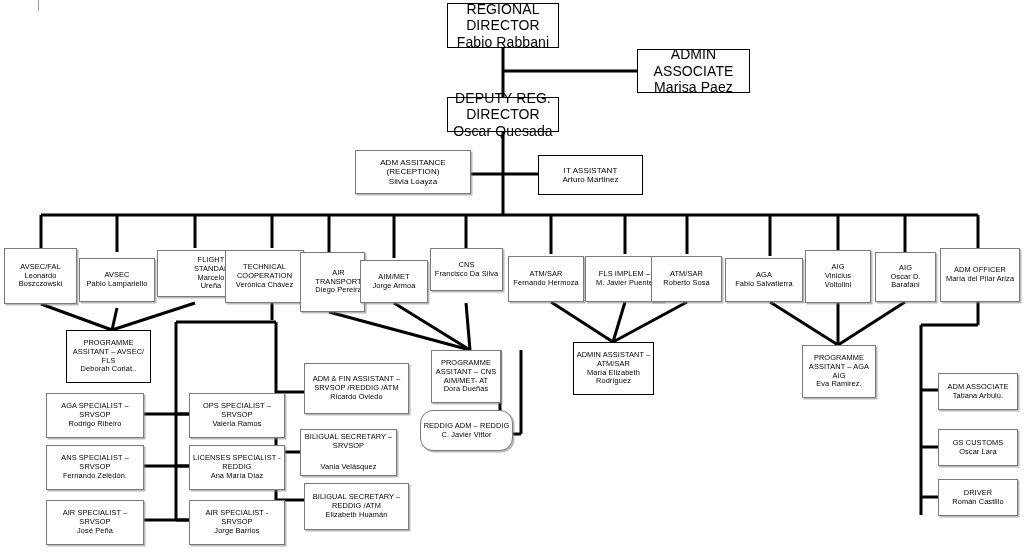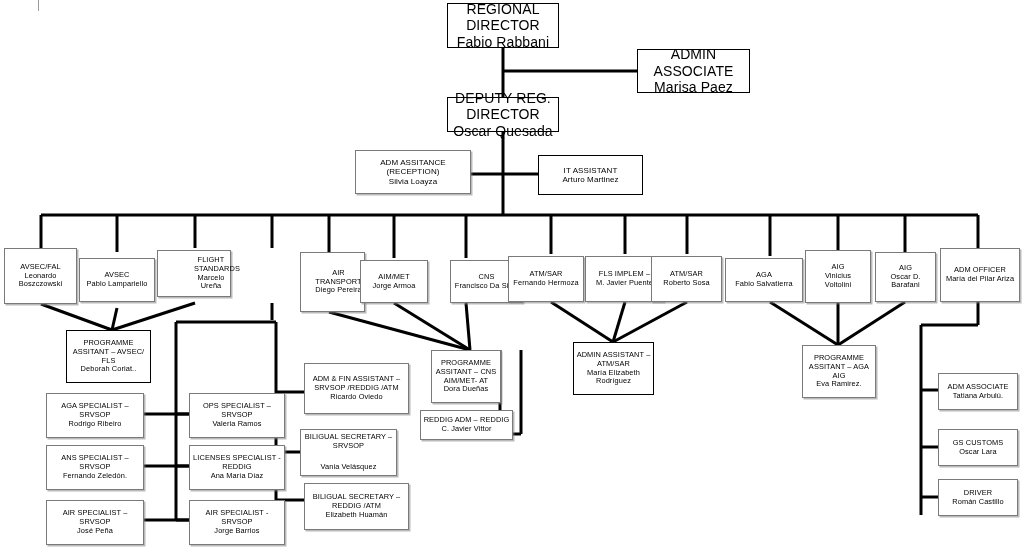--- a/index.html
+++ b/index.html
@@ -185,32 +185,36 @@
   <div class="node s7 shadowed" style="left:79px;top:258px;width:76px;height:44px;">
     <span class="ttl">AVSEC</span>
     <span class="nm">Pablo Lampariello</span>
   </div>
 
   <div class="node s7 shadowed" style="left:157px;top:250px;width:74px;height:47px;padding-left:36px;">
     <span class="ttl">FLIGHT STANDARDS</span>
     <span class="nm">Marcelo Ureña</span>
   </div>
 
+  <div class="node s7 shadowed" style="left:225px;top:250px;width:79px;height:53px;">
+    <span class="ttl">TECHNICAL COOPERATION</span>
+    <span class="nm">Verónica Chávez</span>
+  </div>
 
   <div class="node s7 shadowed" style="left:300px;top:252px;width:65px;height:60px;padding-left:14px;">
     <span class="ttl">AIR TRANSPORT</span>
     <span class="nm">Diego Pereira</span>
   </div>
 
   <div class="node s7 shadowed" style="left:360px;top:260px;width:68px;height:43px;">
     <span class="ttl">AIM/MET</span>
     <span class="nm">Jorge Armoa</span>
   </div>
 
-  <div class="node s7 shadowed" style="left:430px;top:260px;width:73px;height:43px;margin-left:20px;">
+  <div class="node s7 shadowed" style="left:430px;top:248px;width:73px;height:43px;">
     <span class="ttl">CNS</span>
     <span class="nm">Francisco Da Silva</span>
   </div>
 
   <div class="node s7 shadowed" style="left:508px;top:256px;width:76px;height:46px;">
     <span class="ttl">ATM/SAR</span>
     <span class="nm">Fernando Hermoza</span>
   </div>
 
   <div class="node s7 shadowed" style="left:585px;top:256px;width:79px;height:46px;">
@@ -301,21 +305,21 @@
   <div class="node s7 shadowed" style="left:300px;top:429px;width:97px;height:47px;gap:13px;">
     <span class="ttl">BILIGUAL SECRETARY – SRVSOP</span>
     <span class="nm">Vania Velásquez</span>
   </div>
 
   <div class="node s7 shadowed" style="left:304px;top:483px;width:105px;height:47px;">
     <span class="ttl">BILIGUAL SECRETARY – REDDIG /ATM</span>
     <span class="nm">Elizabeth Huamán</span>
   </div>
 
-  <div class="node s7 shadowed" style="left:420px;top:410px;width:93px;height:30px;">
+  <div class="node s7 shadowed" style="left:420px;top:410px;width:93px;height:41px;border-radius:13px;">
     <span class="ttl">REDDIG ADM – REDDIG</span>
     <span class="nm">C. Javier Vittor</span>
   </div>
 
   <div class="node s7 shadowed" style="left:938px;top:373px;width:80px;height:37px;">
     <span class="ttl">ADM ASSOCIATE</span>
     <span class="nm"><span>Tatiana </span><span class="sq-red">Arbulú.</span></span>
   </div>
 
   <div class="node s7 shadowed" style="left:938px;top:429px;width:80px;height:37px;">

